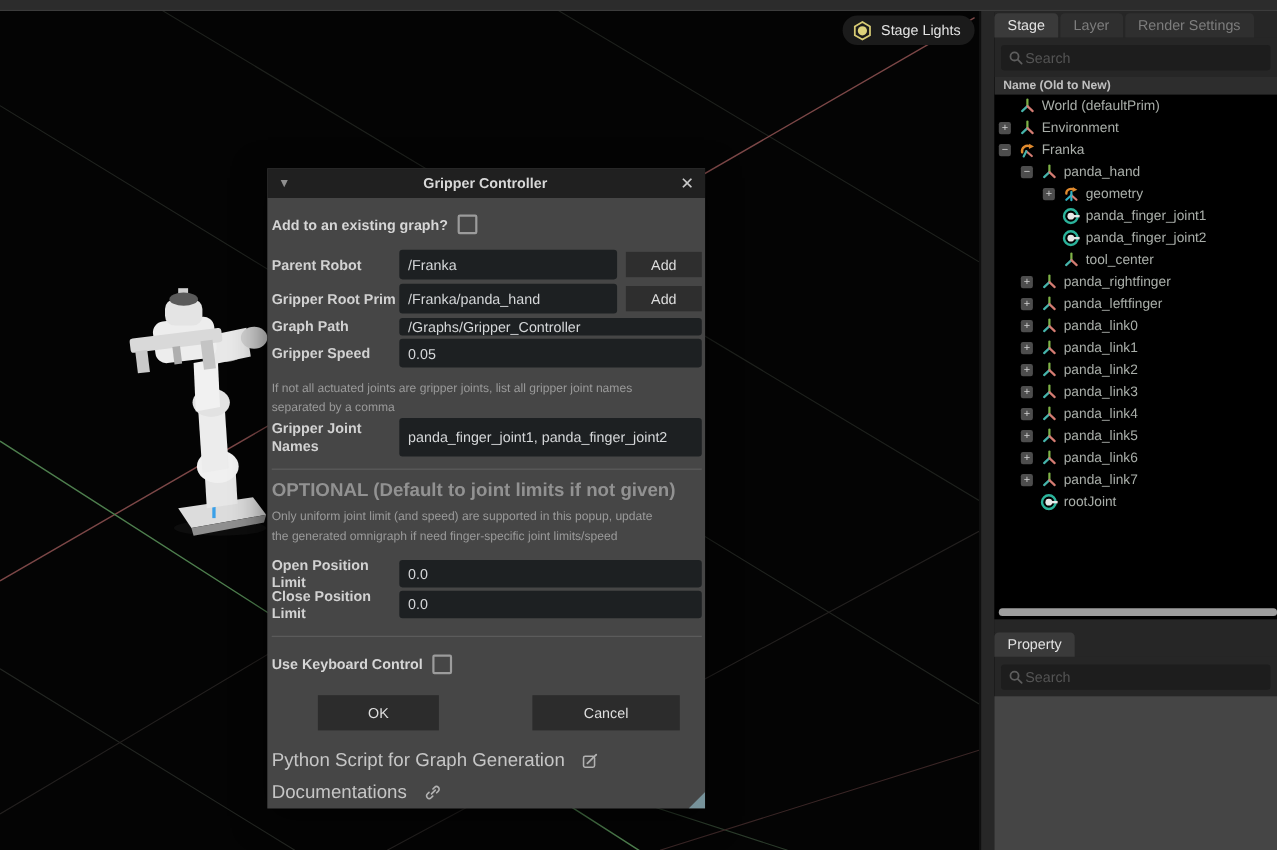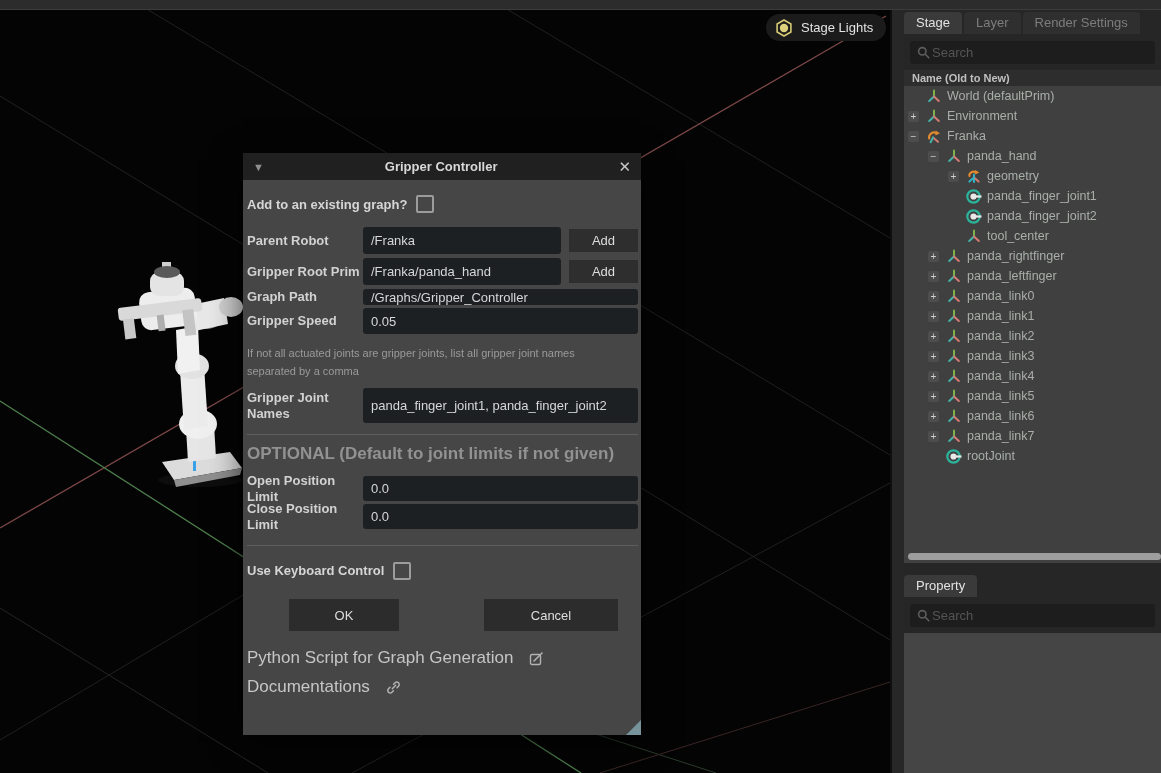--- a/index.html
+++ b/index.html
@@ -21,21 +21,21 @@
   
   .right-panel{position:absolute;left:904px;top:10px;width:257px;height:763px;background:#262626;display:flex;flex-direction:column;}
   .rp-tabs{height:24px;display:flex;align-items:flex-end;background:#262626;flex:none;}
   .tab{height:22px;line-height:22px;padding:0 12px;background:#2f2f2f;color:#7d7d7d;font-size:13px;
        border-radius:4px 4px 0 0;margin-right:2px;white-space:nowrap;}
   .tab.active{background:#3a3a3a;color:#e2e2e2;}
   .searchbox{margin:7px 6px 6px 6px;height:23px;background:#1d1d1d;border-radius:3px;display:flex;align-items:center;
        padding:0 7px;flex:none;}
   .searchbox input{flex:1;min-width:0;background:transparent;border:none;outline:none;color:#bbb;font-size:13px;font-family:inherit;}
   .searchbox input::placeholder{color:#545454;}
-  .rp-tree{position:relative;height:493px;background:#404040;overflow:hidden;flex:none;}
+  .rp-tree{position:relative;height:493px;background:#000000;overflow:hidden;flex:none;}
   .tree-header{height:16px;line-height:16px;background:#2d2d2d;color:#c0c0c0;font-size:11px;font-weight:bold;padding-left:8px;}
   .trow{display:flex;align-items:center;height:20px;padding-left:4px;}
   .trow.lvl2{padding-left:24px;}
   .trow.lvl3{padding-left:44px;}
   .exp{width:11px;height:11px;background:#4d4d4d;border-radius:2px;color:#d0d0d0;font-size:10px;line-height:11px;
        text-align:center;margin-right:6px;flex:none;}
   .exp.none{background:transparent;}
   .ticon{width:17px;height:16px;margin-right:5px;flex:none;display:flex;align-items:center;justify-content:center;}
   .tlabel{font-size:12.5px;color:#a9aea9;white-space:nowrap;}
   .tree-scrollbar{position:absolute;left:4px;right:0;bottom:3px;height:7px;background:#9e9e9e;border-radius:4px;}
@@ -59,21 +59,21 @@
   .btn{flex:none;border:none;border-radius:0;background:#2e2e2e;color:#dedede;font-size:13px;font-family:inherit;}
   .btn-add{width:69px;height:23px;margin-left:8px;}
   .checkbox{width:14px;height:14px;border:2px solid #9c9c9c;border-radius:2px;margin-left:9px;flex:none;}
   .row-add{margin-top:14px;height:20px;}
   .frow{height:27px;}
   .row-parent{margin-top:13px;}
   .row-rootprim{margin-top:4px;}
   .row-graphpath{margin-top:4px;height:16px;}
   .row-speed{margin-top:3px;height:26px;}
   .hint{font-size:11px;color:#9a9a9a;line-height:1.6;width:372px;margin-top:11px;}
-  .row-joints{margin-top:8px;height:35px;}
+  .row-joints{margin-top:0;height:35px;}
   .hr{height:1px;background:#5e5e5e;margin-top:11px;}
   .hr2{margin-top:16px;}
   .optional-h{font-size:17px;color:#929292;margin-top:9px;font-weight:600;}
   .hint3{width:348px;margin-top:6px;}
   .row-open{margin-top:12px;height:25px;}
   .row-close{margin-top:3px;height:25px;}
   .row-kb{margin-top:16px;height:17px;}
   .row-buttons{margin-top:20px;height:32px;}
   .btn-ok{width:110px;height:32px;margin-left:42px;background:#2c2c2c;}
   .btn-cancel{width:134px;height:32px;margin-left:85px;background:#2c2c2c;}
@@ -178,20 +178,21 @@
     <div class="hint">If not all actuated joints are gripper joints, list all gripper joint names separated by a comma</div>
 
     <div class="row row-joints">
       <span class="lbl">Gripper Joint Names</span>
       <input class="field" value="panda_finger_joint1, panda_finger_joint2" style="">
     </div>
 
     <div class="hr"></div>
 
     <div class="optional-h">OPTIONAL (Default to joint limits if not given)</div>
+    <div class="hint hint3">Only uniform joint limit (and speed) are supported in this popup, update the generated omnigraph if need finger-specific joint limits/speed</div>
 
     <div class="row row-open">
       <span class="lbl">Open Position Limit</span>
       <input class="field" value="0.0" style="">
     </div>
 
     <div class="row row-close">
       <span class="lbl">Close Position Limit</span>
       <input class="field" value="0.0" style="">
     </div>

